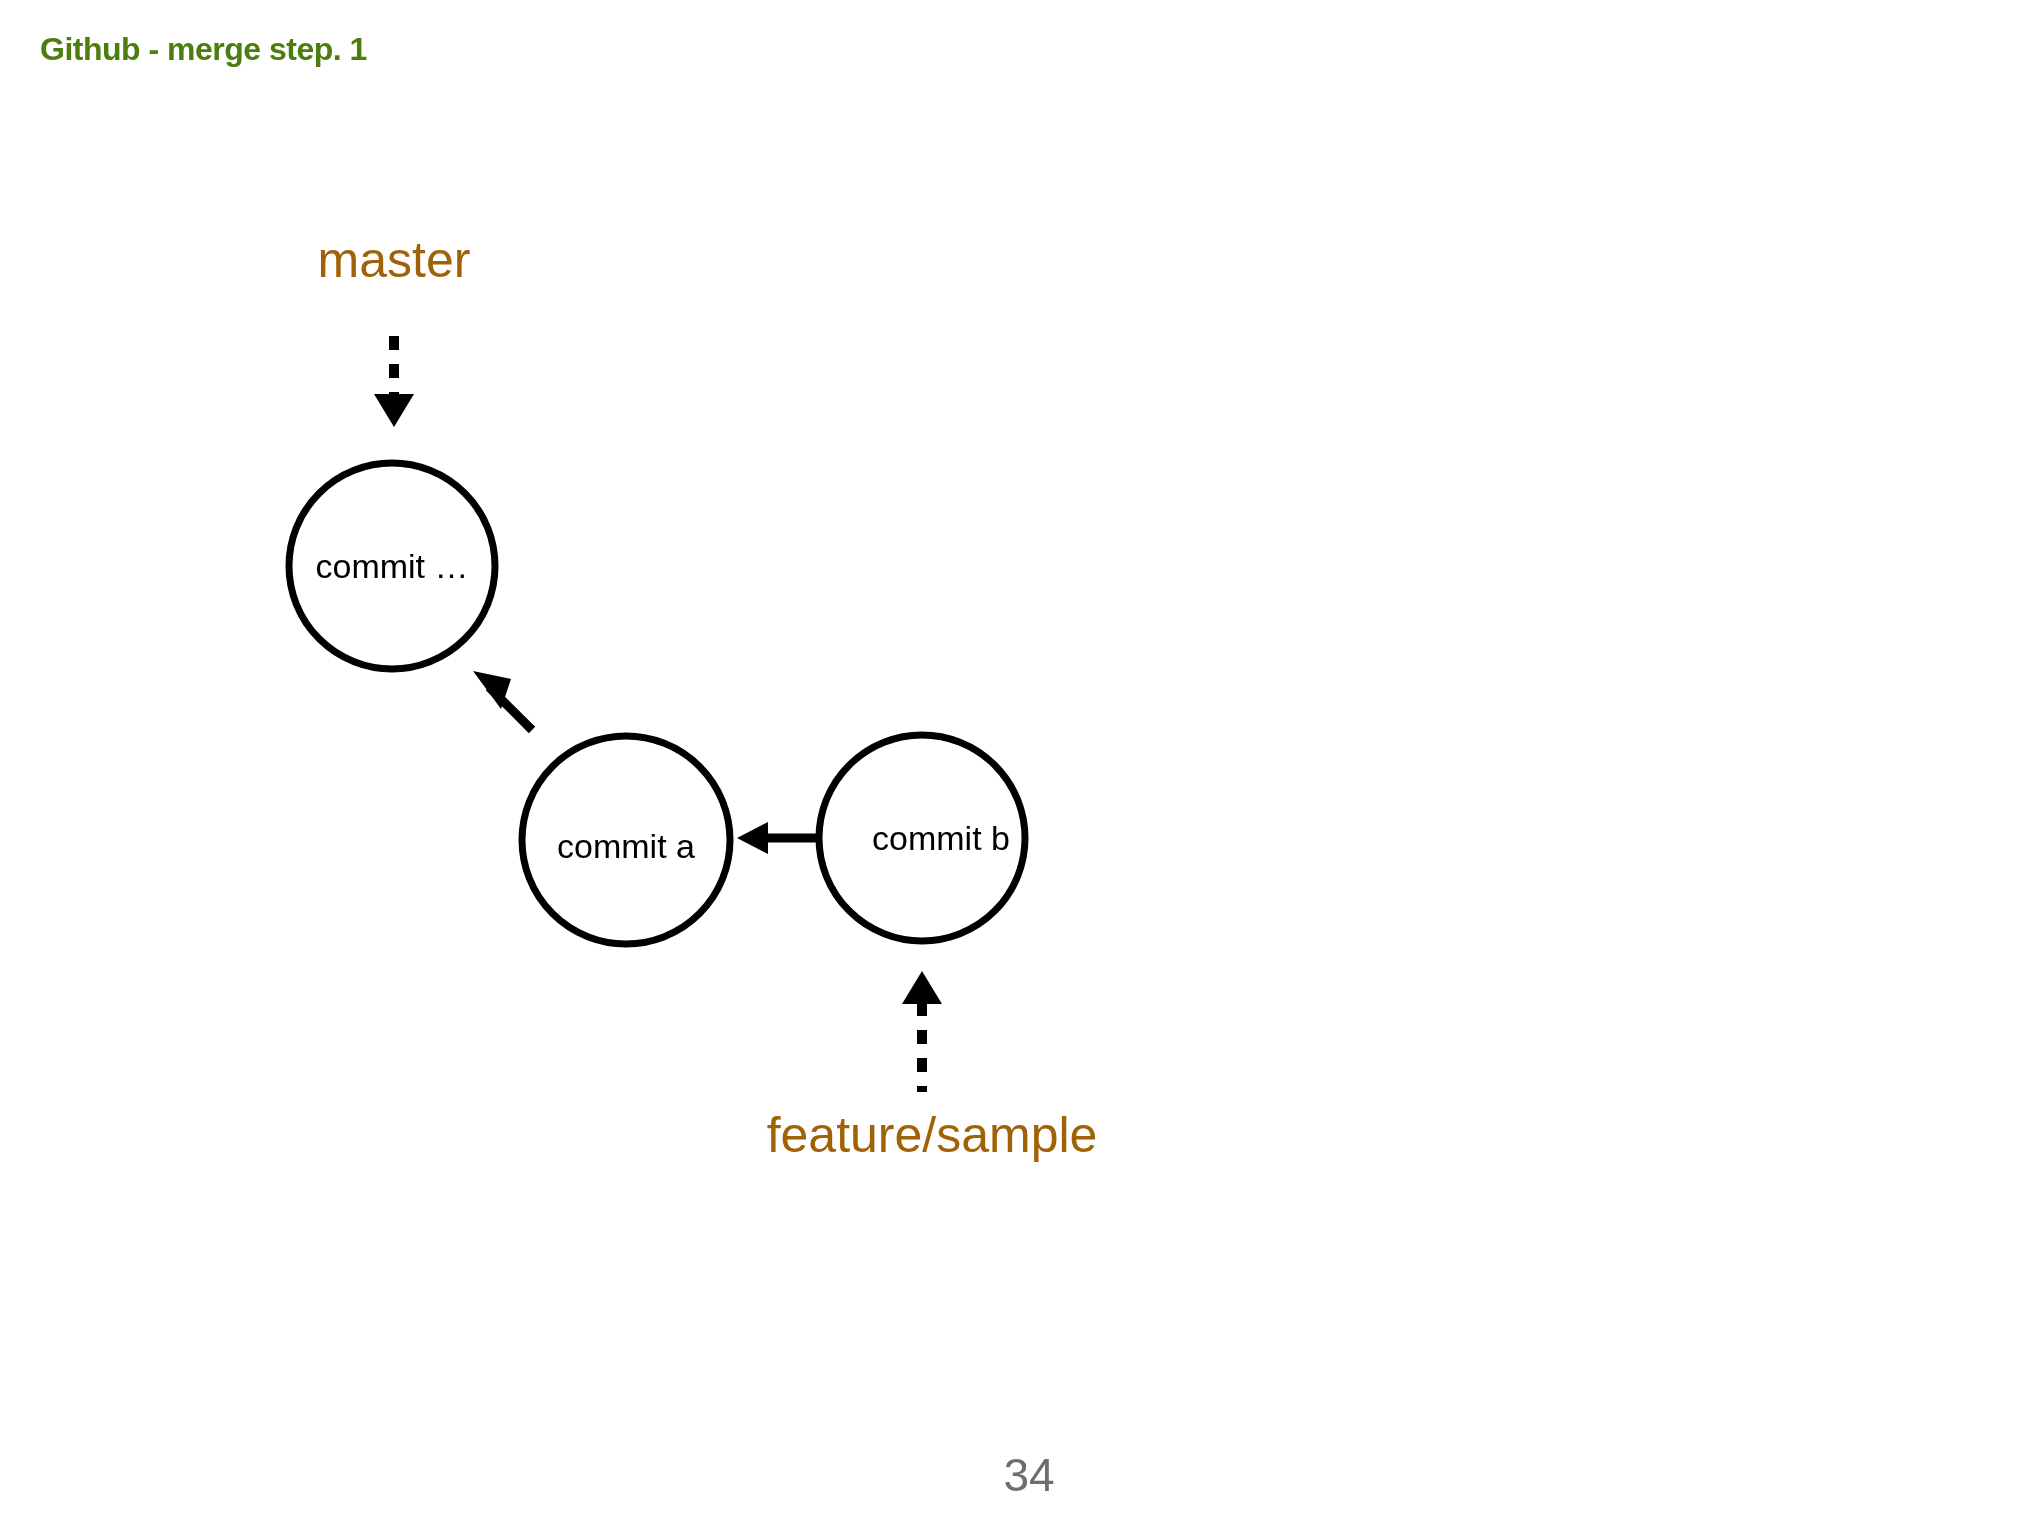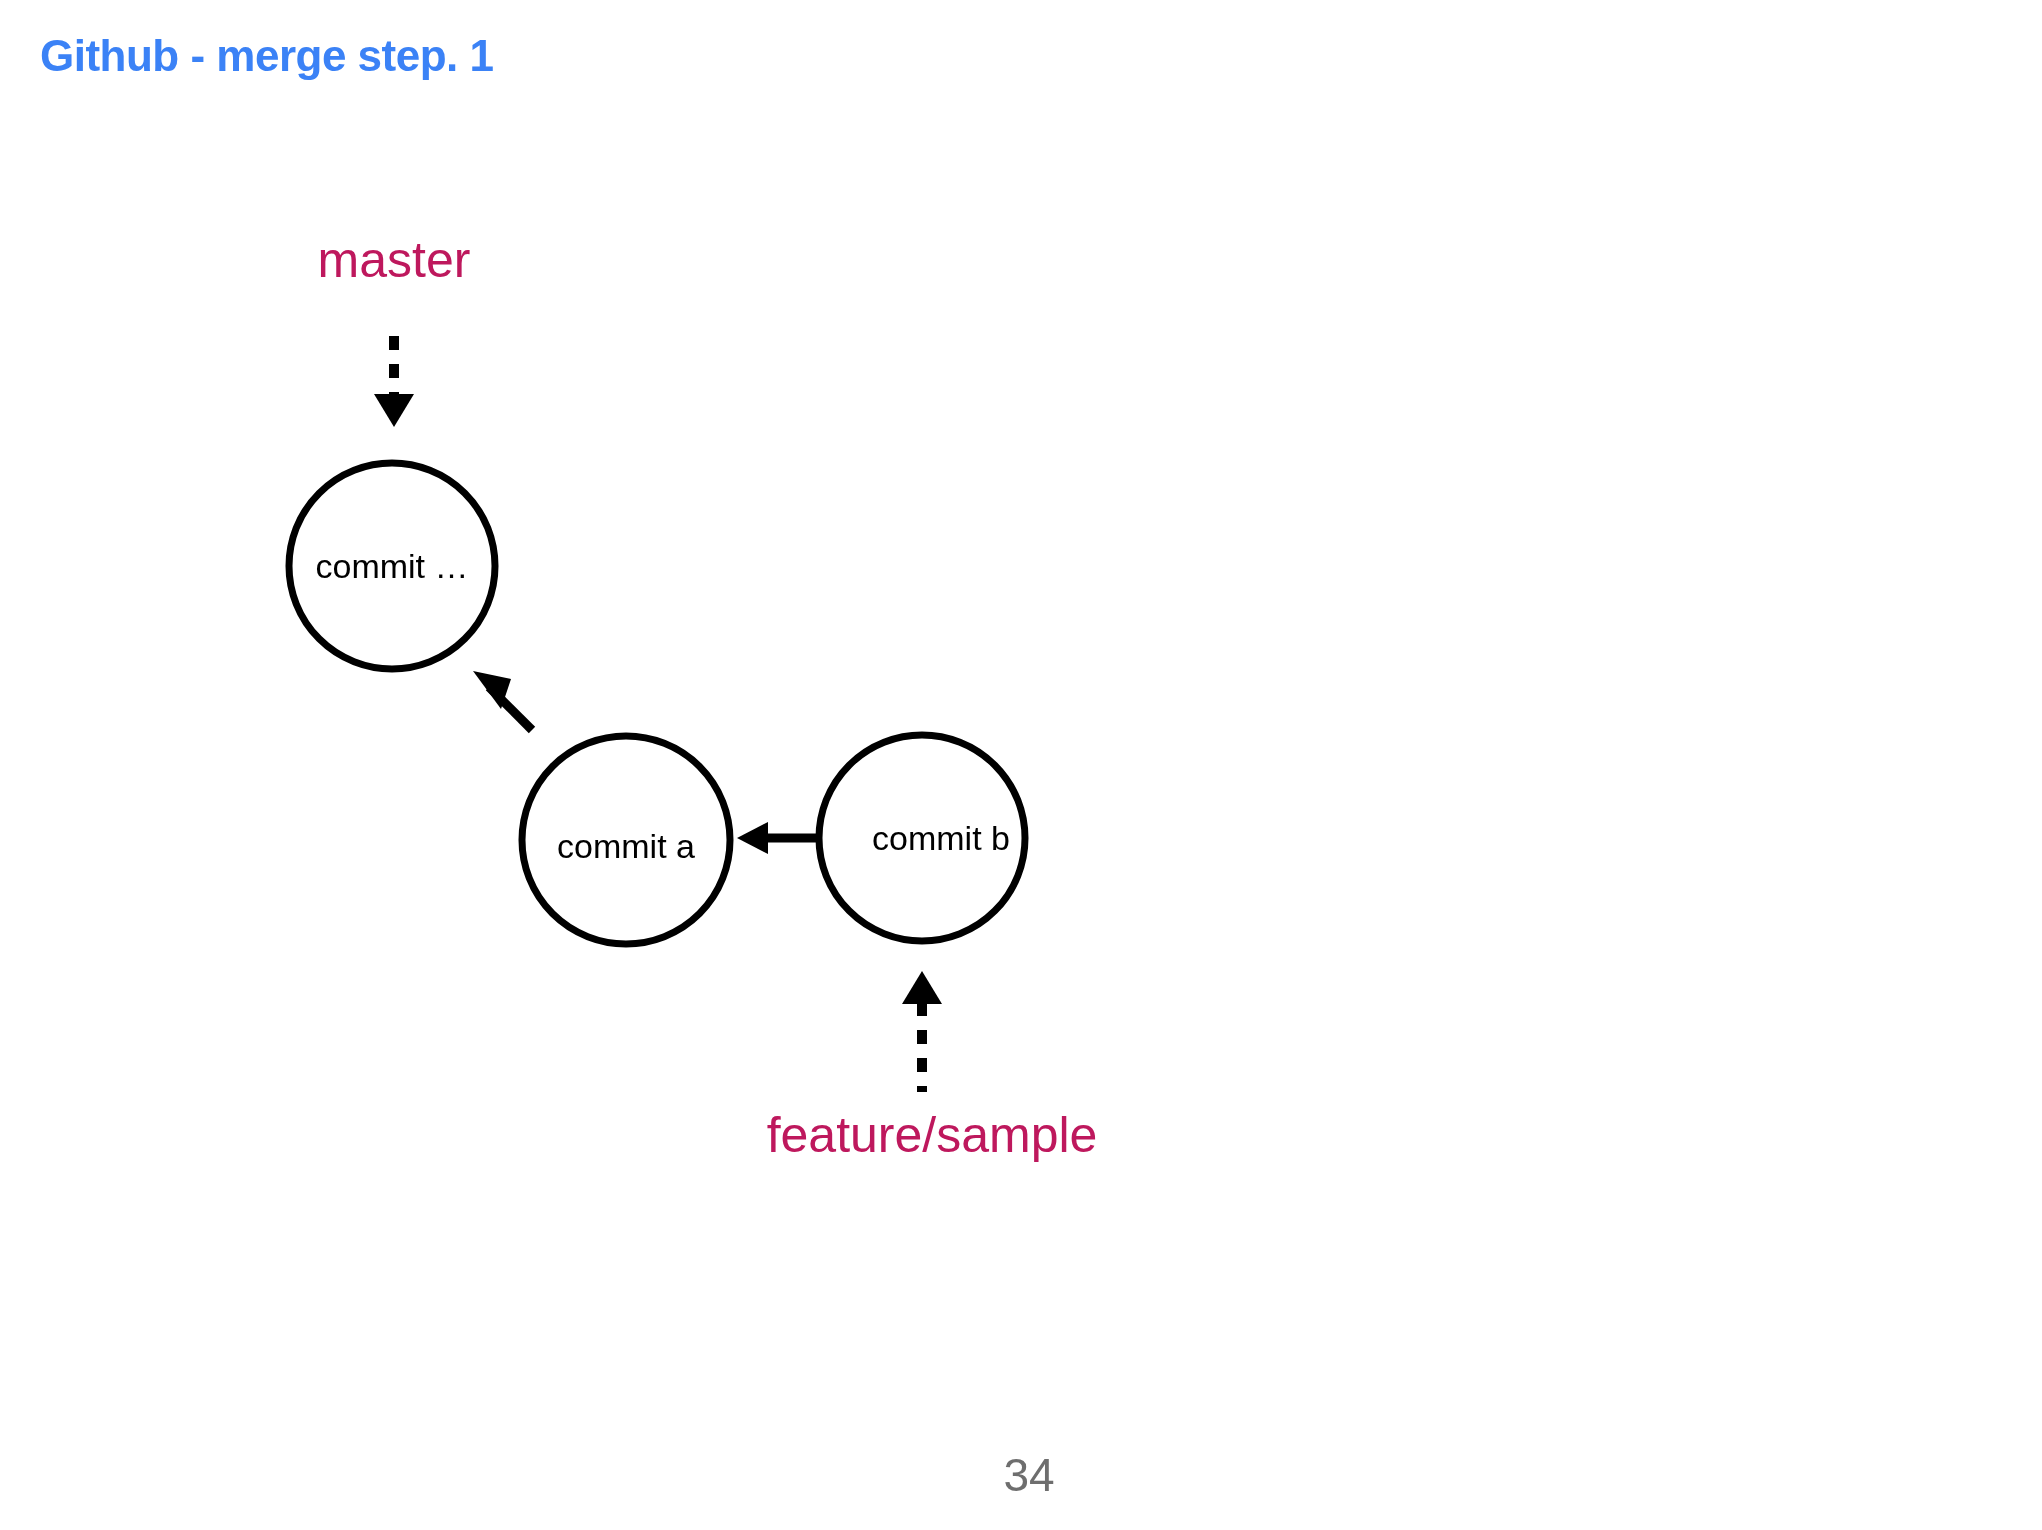--- a/index.html
+++ b/index.html
@@ -25,25 +25,25 @@
     width: 2042px;
     height: 1530px;
     background: #ffffff;
   }
 
   
   .slide-title {
     position: absolute;
     left: 40px;
     top: 30px;
-    font-size: 44px;
+    font-size: 32px;
     font-weight: bold;
     letter-spacing: -0.5px;
     line-height: 1.2;
-    color: #3b82f6;
+    color: #4d7c0f;
     white-space: nowrap;
   }
 
   
   .diagram {
     position: absolute;
     left: 0;
     top: 0;
     width: 2042px;
     height: 1530px;
@@ -52,21 +52,21 @@
     display: block;
     width: 2042px;
     height: 1530px;
   }
 
   
   .branch-label {
     position: absolute;
     font-size: 50px;
     font-weight: normal;
-    color: #be185d;
+    color: #a16207;
     white-space: nowrap;
     line-height: 1;
   }
   .branch-label.master {
     left: 394px;
     top: 235px;
     transform: translateX(-50%);
   }
   .branch-label.feature {
     left: 932px;

